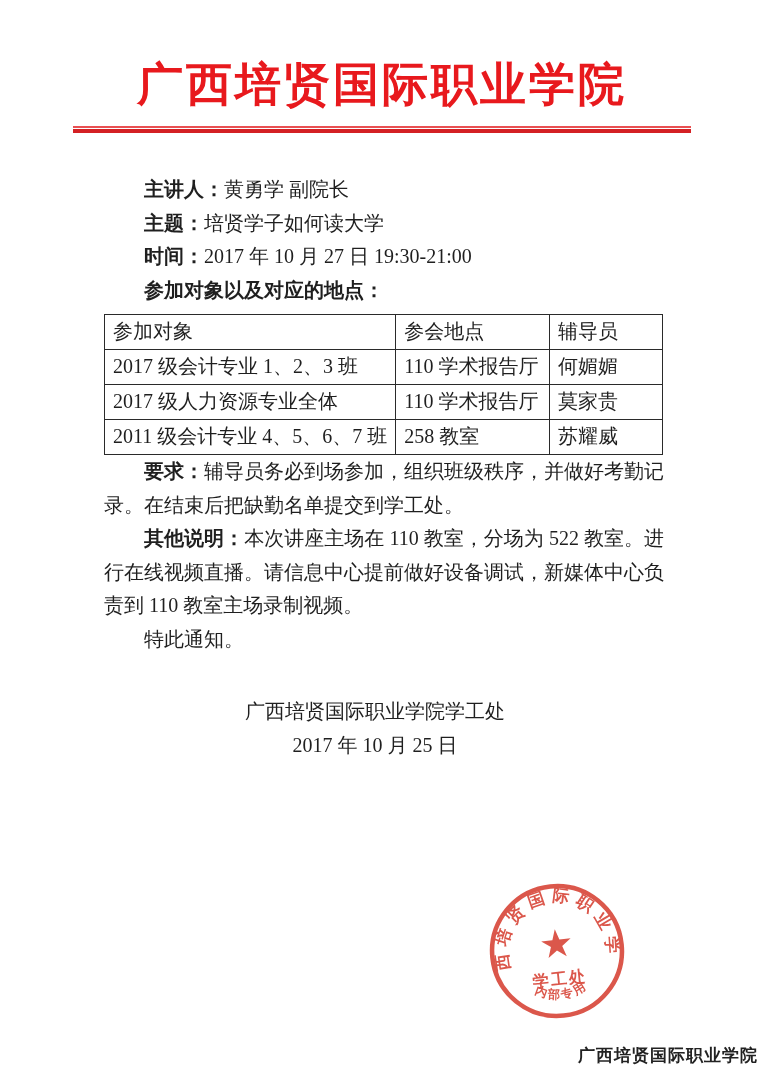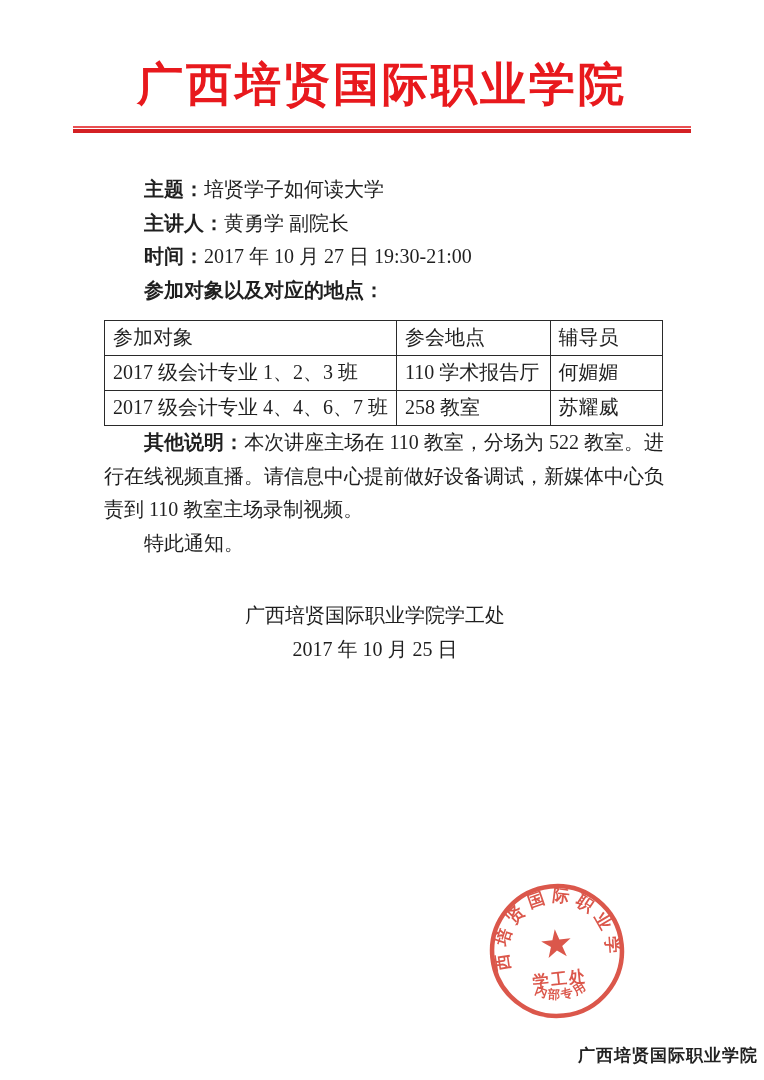--- a/index.html
+++ b/index.html
@@ -41,21 +41,21 @@
     font-size:20px;
     line-height:33.5px;
     text-align:justify;
     text-justify:inter-character;
   }
   .indent { text-indent:2em; }
   .lbl { font-weight:bold; }
   .details { margin-top:24px; margin-left:2em; }
   .details .detail-row { white-space:nowrap; }
   table.meeting {
-    margin-top:13px;
+    margin-top:7px;
     border-collapse:collapse;
     width:559px;
     font-size:20px;
   }
   table.meeting td {
     border:1px solid #2a2a2a;
     height:34px;
     padding:0 8px;
     text-align:left;
     font-weight:normal;
@@ -106,24 +106,24 @@
     <div class="gap"></div>
     <div class="thick"></div>
   </div>
 
 
   <div class="content">
 
 
     <div class="details">
       <div class="detail-row">
-        <span class="lbl">主题：</span><span>培贤学子如何读大学</span>
+        <span class="lbl">主讲人：</span><span>黄勇学 副院长</span>
       </div>
       <div class="detail-row">
-        <span class="lbl">主讲人：</span><span>黄勇学 副院长</span>
+        <span class="lbl">主题：</span><span>培贤学子如何读大学</span>
       </div>
       <div class="detail-row">
         <span class="lbl">时间：</span><span>2017 年 10 月 27 日 19:30-21:00</span>
       </div>
       <div class="detail-row">
         <span class="lbl">参加对象以及对应的地点：</span><span></span>
       </div>
     </div>
 
     <table class="meeting">
@@ -132,27 +132,35 @@
           <td class="col-target">参加对象</td>
           <td class="col-location">参会地点</td>
           <td class="col-coun">辅导员</td>
         </tr>
         <tr>
           <td>2017 级会计专业 1、2、3 班</td>
           <td>110 学术报告厅</td>
           <td>何媚媚</td>
         </tr>
         <tr>
-          <td>2017 级会计专业 4、4、6、7 班</td>
+          <td>2017 级人力资源专业全体</td>
+          <td>110 学术报告厅</td>
+          <td>莫家贵</td>
+        </tr>
+        <tr>
+          <td>2011 级会计专业 4、5、6、7 班</td>
           <td>258 教室</td>
           <td>苏耀威</td>
         </tr>
       </tbody>
     </table>
 
+    <p class="notes-para" style="margin:0">
+      <span class="lbl">要求：</span><span>辅导员务必到场参加，组织班级秩序，并做好考勤记录。在结束后把缺勤名单提交到学工处。</span>
+    </p>
 
     <p class="notes-para" style="margin:0">
       <span class="lbl">其他说明：</span><span>本次讲座主场在 110 教室，分场为 522 教室。进行在线视频直播。请信息中心提前做好设备调试，新媒体中心负责到 110 教室主场录制视频。</span>
     </p>
 
     <p class="closing" style="margin:0">特此通知。</p>
 
     <div class="signature">
       <div>广西培贤国际职业学院学工处</div>
       <div>2017 年 10 月 25 日</div>

